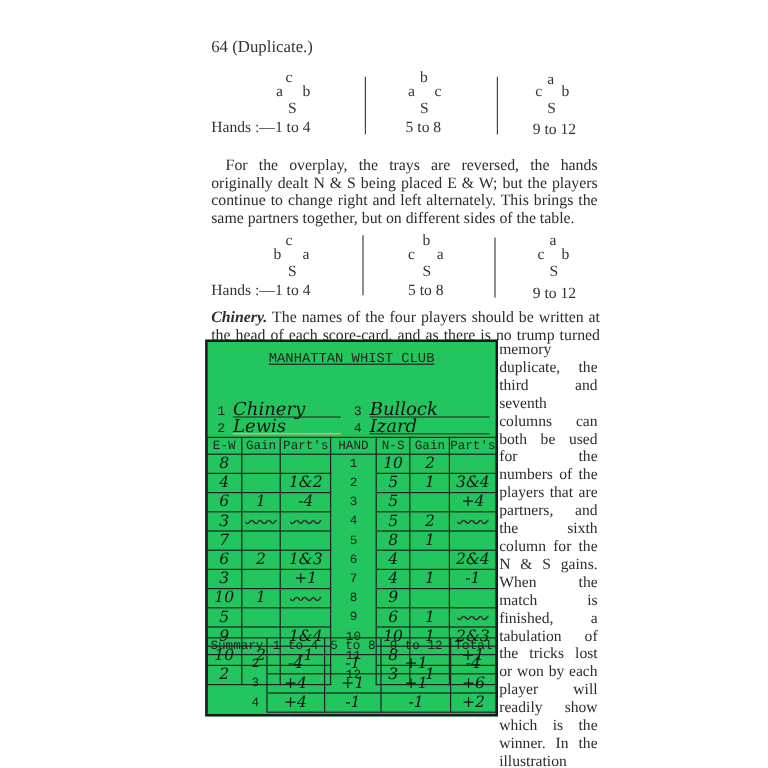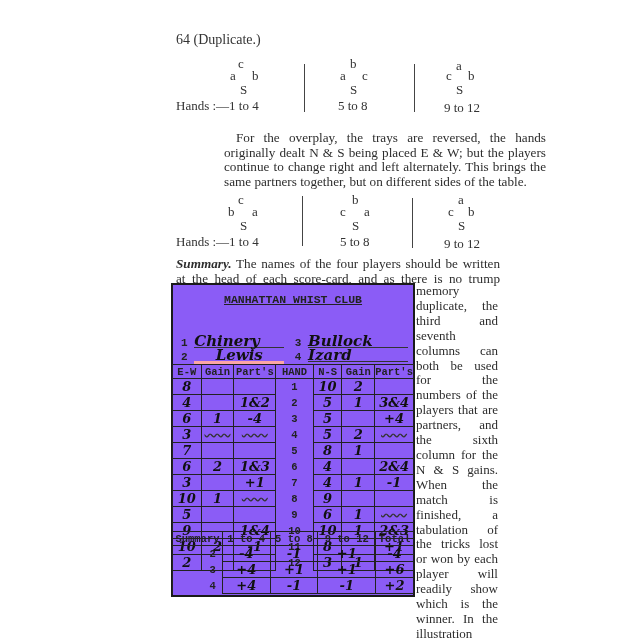--- a/index.html
+++ b/index.html
@@ -10,32 +10,32 @@
   .abs { position: absolute; }
   .header { left: 176px; top: 30px; width: 320px; height: 20px; }
   .pagenum { position: absolute; left: 0; top: 2px; font-size: 14px; color: #333; }
   .title { position: absolute; left: 112px; top: 0; font-size: 15px; font-style: italic; letter-spacing: 1px; color: #333; }
 
   .diagram-row { left: 176px; width: 320px; height: 70px; }
   .diag { position: absolute; width: 100px; height: 70px; text-align: center; font-size: 13px; color: #333; }
   .diag .l { position: absolute; }
   .vdiv { position: absolute; width: 1px; background: #444; }
 
-  .para { left: 176px; width: 322px; font-size: 13.2px; line-height: 14.5px; text-align: justify; color: #2d2d2d; margin-left: 48px; }
+  .para { left: 176px; width: 322px; font-size: 13.2px; line-height: 14.5px; text-align: justify; color: #2d2d2d; }
   .para .indent { display: inline-block; width: 12px; }
 
   .scoring { left: 176px; top: 256px; width: 324px; font-size: 13.2px; line-height: 15px; text-align: justify; color: #2d2d2d; }
   .scoring b { font-style: italic; font-weight: bold; }
 
   .side { left: 416px; top: 284px; width: 82px; font-size: 13px; line-height: 14.9px; text-align: justify; color: #2d2d2d; hyphens: manual; }
 
   .card {
     left: 171px; top: 283px; width: 240px; height: 310px;
-    border: 2px solid #1a1a1a; background: #8b5cf6;
-    font-family: "Liberation Mono", "DejaVu Sans Mono", monospace; color: #222; font-weight: bold;
+    border: 2px solid #1a1a1a; background: #22c55e;
+    font-family: "Liberation Mono", "DejaVu Sans Mono", monospace; color: #222;
   }
   .card-title { position: absolute; left: 0; right: 0; top: 8px; text-align: center; font-size: 11.5px; text-decoration: underline; }
   .card-line { position: absolute; left: 8px; font-size: 11px; }
   .hand { font-family: "DejaVu Serif", serif; font-style: italic; font-size: 15px; color: #111; }
 
   table.grid { position: absolute; border-collapse: collapse; font-size: 10.5px; }
   table.grid td { border: 1px solid #222; padding: 0; height: 13px; text-align: center; white-space: nowrap; }
   table.grid td.hw { font-family: "DejaVu Serif", serif; font-style: italic; font-size: 13px; color: #111; }
   table.grid td.nb { border-top: none; border-bottom: none; }
   .hdr td { font-size: 10.5px; }
@@ -98,39 +98,39 @@
   <div class="diag" style="left:240px;">
     <span class="l" style="left:42px;top:0;">a</span>
     <span class="l" style="left:32px;top:12px;">c</span>
     <span class="l" style="left:52px;top:12px;">b</span>
     <span class="l" style="left:42px;top:26px;">S</span>
     <span class="l" style="left:28px;top:44px;">9 to 12</span>
   </div>
 </div>
 
 <div class="abs scoring">
-  <b>Summary.</b>
+  <b>Chinery.</b>
   <span>The names of the four players should be written at the head of each score-card, and as there is no trump turned in</span>
 </div>
 
 <div class="abs side">memory duplicate, the third and seventh columns can both be used for the numbers of the players that are partners, and the sixth column for the N &amp; S gains.  When the match is finished, a tabulation of the tricks lost or won by each player will readily show which is the winner. In the illustration which we give, No. 3 finishes plus 6; No. 4 plus 2; No. 1 minus 4; and No. 2 minus 4.</div>
 
 <div class="abs card">
   <div class="card-title">MANHATTAN WHIST CLUB</div>
 
 
   <div class="card-line" style="top:50px;">
     <span>1</span>
     <span class="hand" style="display:inline-block;width:90px;border-bottom:1px solid #333;line-height:12px;">Chinery</span>
     <span style="margin-left:4px;">3</span>
     <span class="hand" style="display:inline-block;width:100px;border-bottom:1px solid #333;line-height:12px;">Bullock</span>
   </div>
   <div class="card-line" style="top:64px;">
     <span>2</span>
-    <span class="hand" style="display:inline-block;width:90px;border-bottom:3px solid #fca5a5;line-height:12px;text-align:center;">Lewis</span>
+    <span class="hand" style="display:inline-block;width:90px;border-bottom:1px solid #fca5a5;line-height:12px;">Lewis</span>
     <span style="margin-left:4px;">4</span>
     <span class="hand" style="display:inline-block;width:100px;border-bottom:1px solid #333;line-height:12px;">Izard</span>
   </div>
 
   <table class="grid" style="left:-1px;top:79px;width:242px;">
     <colgroup>
       <col style="width:29px">
         <col style="width:33px">
         <col style="width:42px">
         <col style="width:38px">

